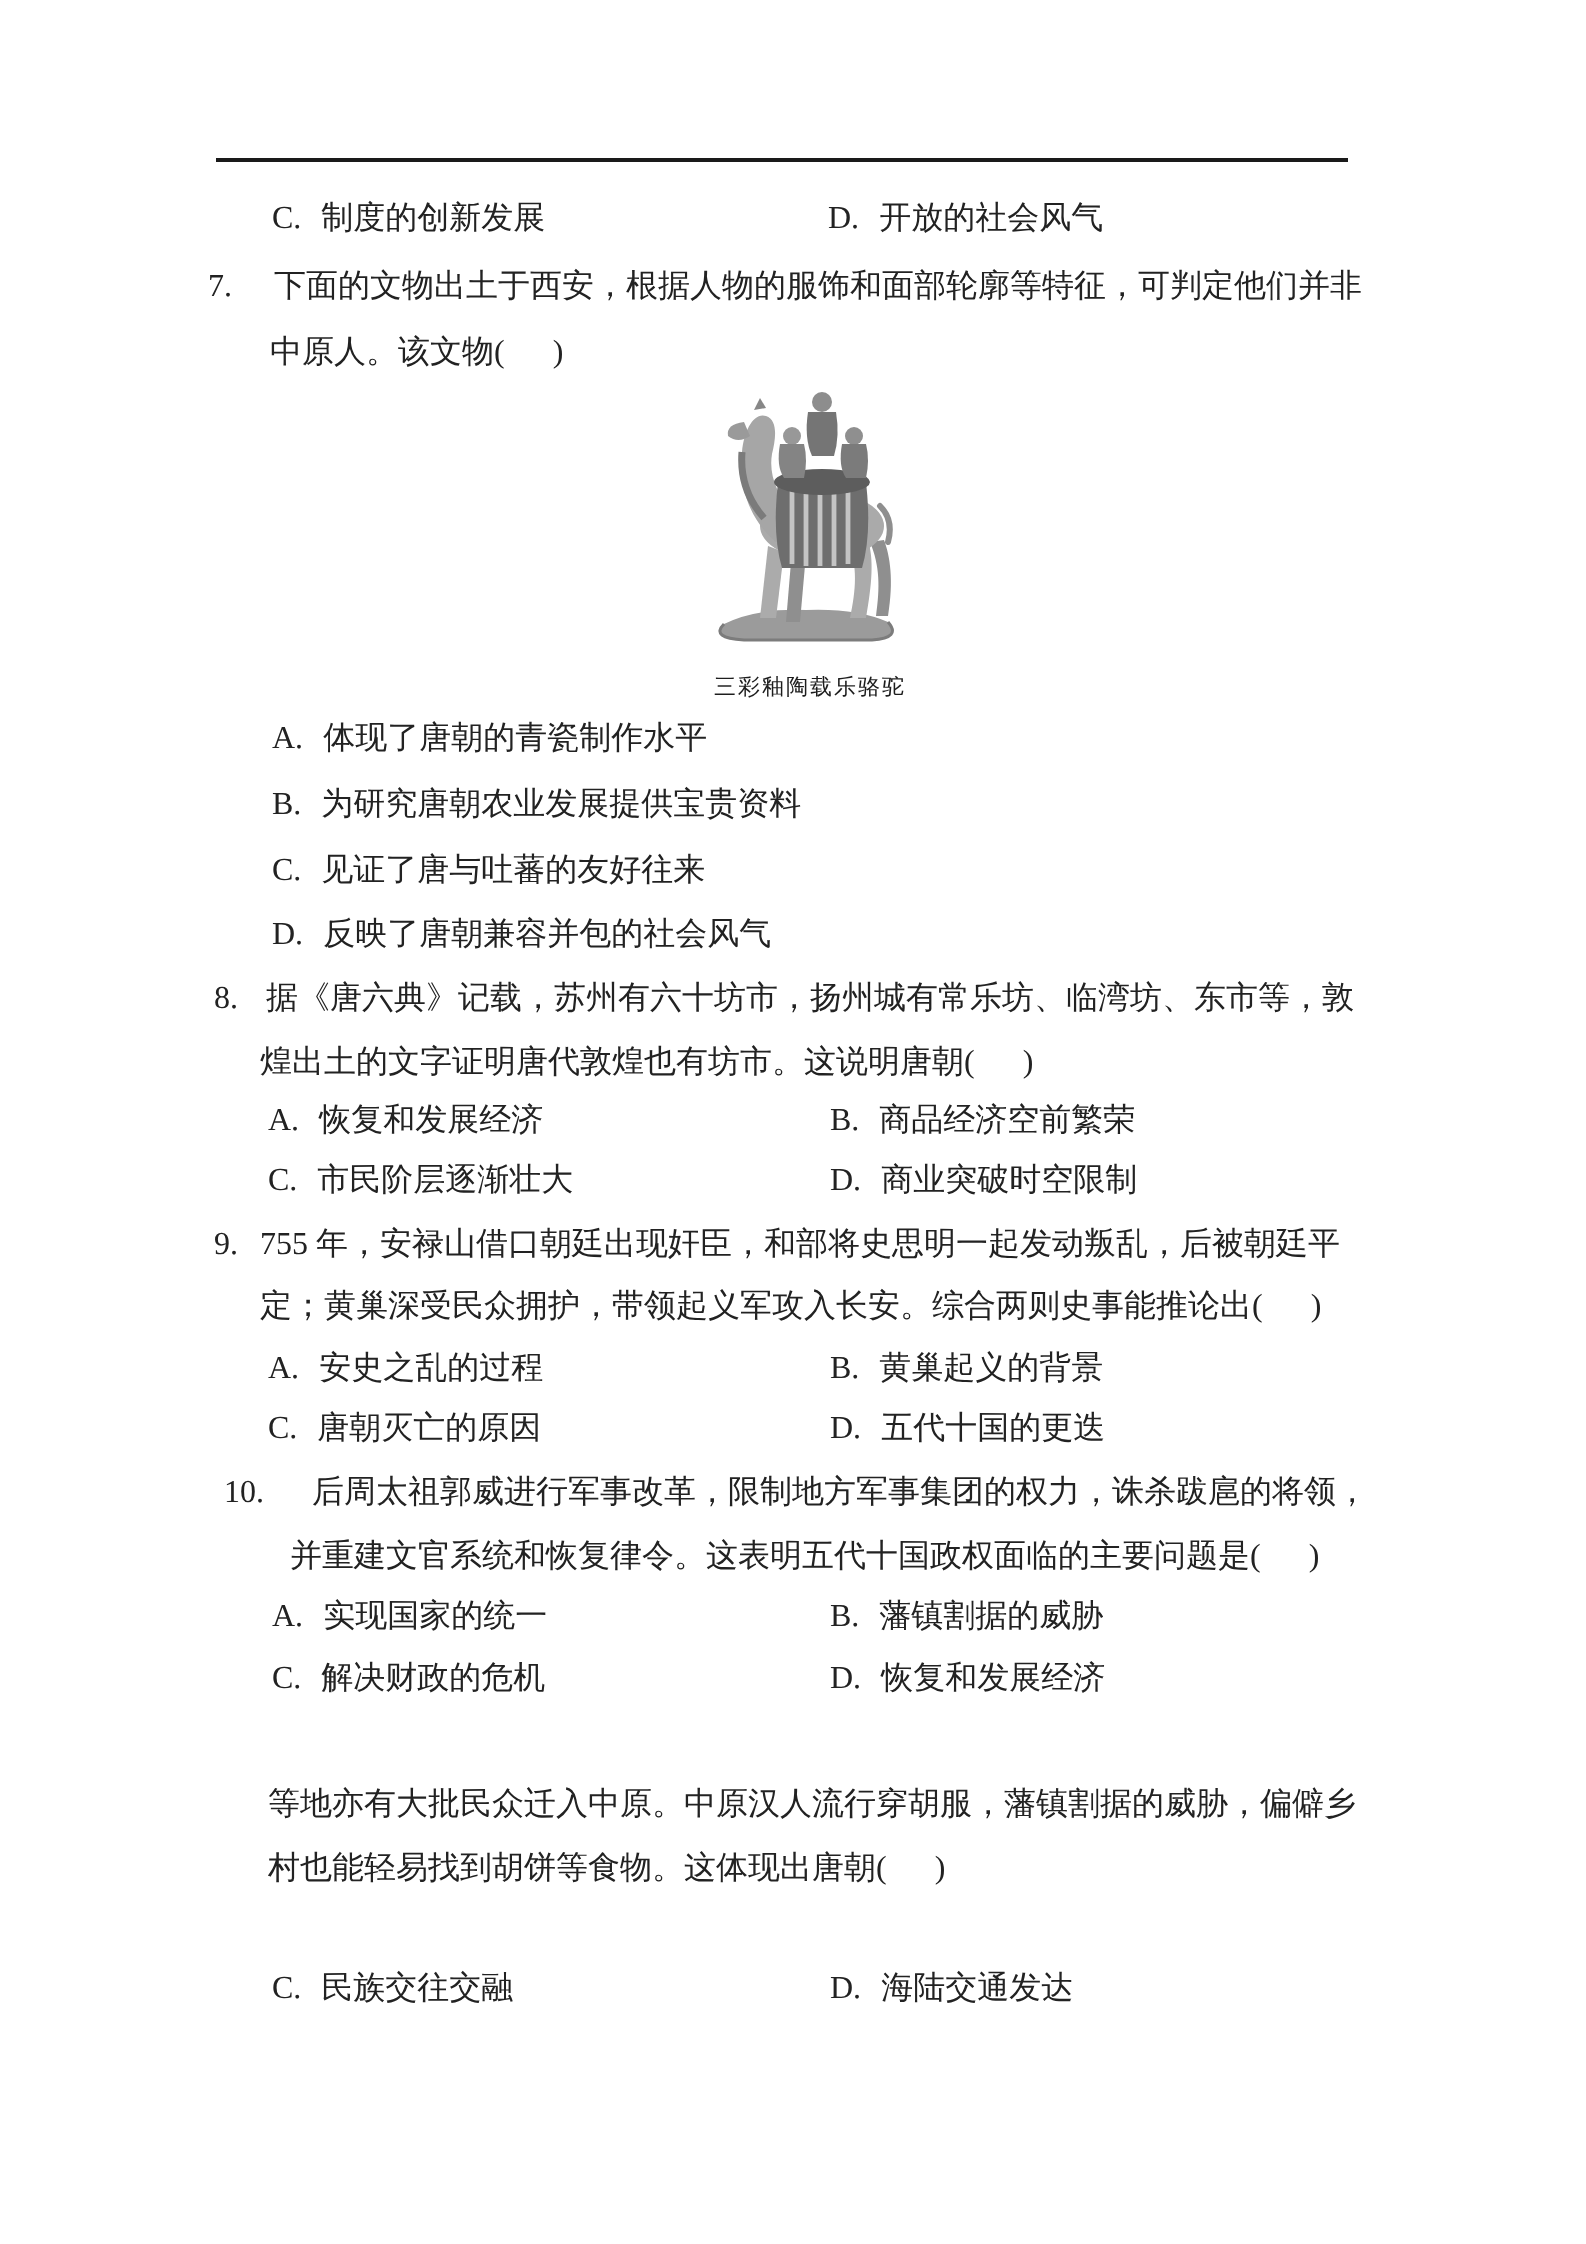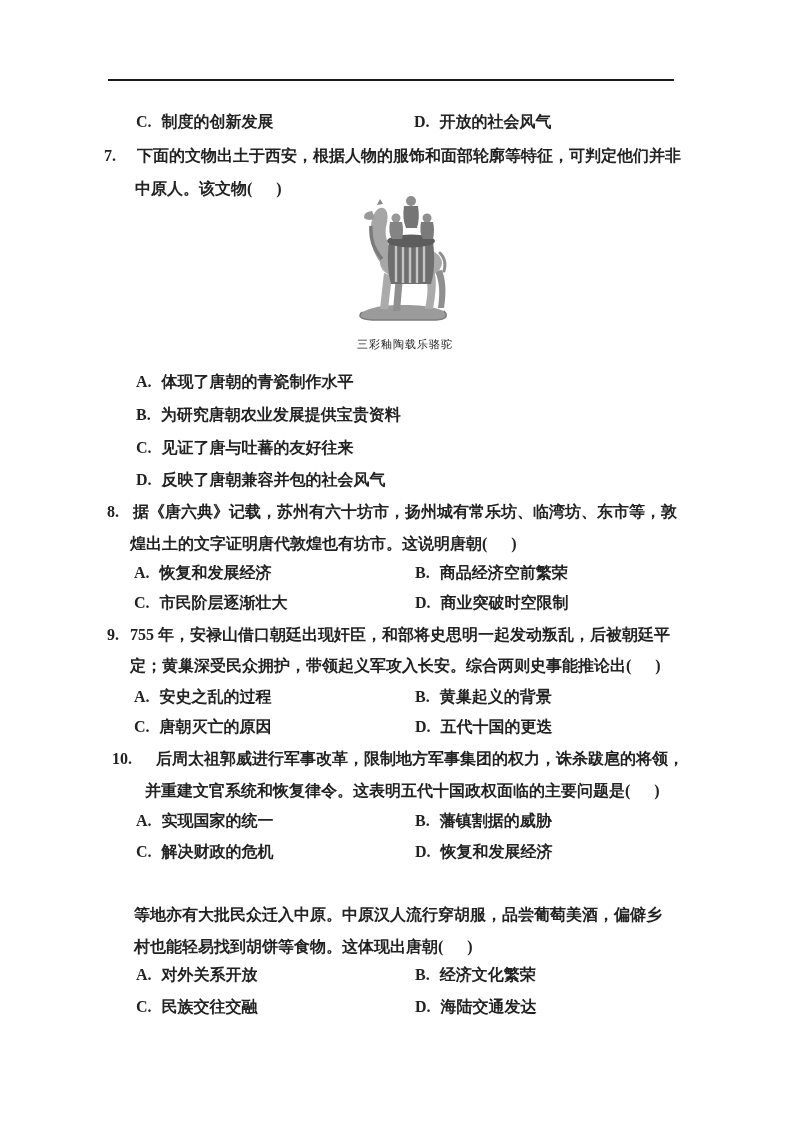--- a/index.html
+++ b/index.html
@@ -14,21 +14,21 @@
     overflow:hidden;
   }
   .rule{
     position:absolute;left:108px;top:79px;width:566px;height:2px;
     background:#1a1a1a;
   }
   .line{
     position:absolute;left:0;width:100%;height:33px;line-height:33px;
     white-space:nowrap;
   }
-  .num,.stem,.opt{position:absolute;top:12px;height:33px;line-height:33px;font-weight:bold;}
+  .num,.stem,.opt{position:absolute;top:0;height:33px;line-height:33px;}
   .lab{margin-right:10px;}
   .caption{
     position:absolute;text-align:center;letter-spacing:1px;
     font-size:11px;color:#1d1d1d;
   }
   .fig{position:absolute;margin:0;padding:0;}
 </style>
 </head>
 <body>
 
@@ -145,27 +145,23 @@
   <div class="line" style="top:792px">
     <span class="opt" style="left:136px"><span class="lab">A.</span><span>实现国家的统一</span></span>
     <span class="opt" style="left:415px"><span class="lab">B.</span><span>藩镇割据的威胁</span></span>
   </div>
   <div class="line" style="top:823px">
     <span class="opt" style="left:136px"><span class="lab">C.</span><span>解决财政的危机</span></span>
     <span class="opt" style="left:415px"><span class="lab">D.</span><span>恢复和发展经济</span></span>
   </div>
 
   <div class="line" style="top:886px">
-    <span class="stem" style="left:134px">等地亦有大批民众迁入中原。中原汉人流行穿胡服，品尝葡萄美酒，偏僻乡</span>
+    <span class="stem" style="left:134px">等地亦有大批民众迁入中原。中原汉人流行穿胡服，藩镇割据的威胁，偏僻乡</span>
   </div>
   <div class="line" style="top:918px">
     <span class="stem" style="left:134px">村也能轻易找到胡饼等食物。这体现出唐朝(&nbsp;&nbsp;&nbsp;&nbsp;&nbsp;&nbsp;)</span>
-  </div>
-  <div class="line" style="top:946px">
-    <span class="opt" style="left:136px"><span class="lab">A.</span><span>对外关系开放</span></span>
-    <span class="opt" style="left:415px"><span class="lab">B.</span><span>经济文化繁荣</span></span>
   </div>
   <div class="line" style="top:978px">
     <span class="opt" style="left:136px"><span class="lab">C.</span><span>民族交往交融</span></span>
     <span class="opt" style="left:415px"><span class="lab">D.</span><span>海陆交通发达</span></span>
   </div>
 
 </div>
 
 </body></html>

